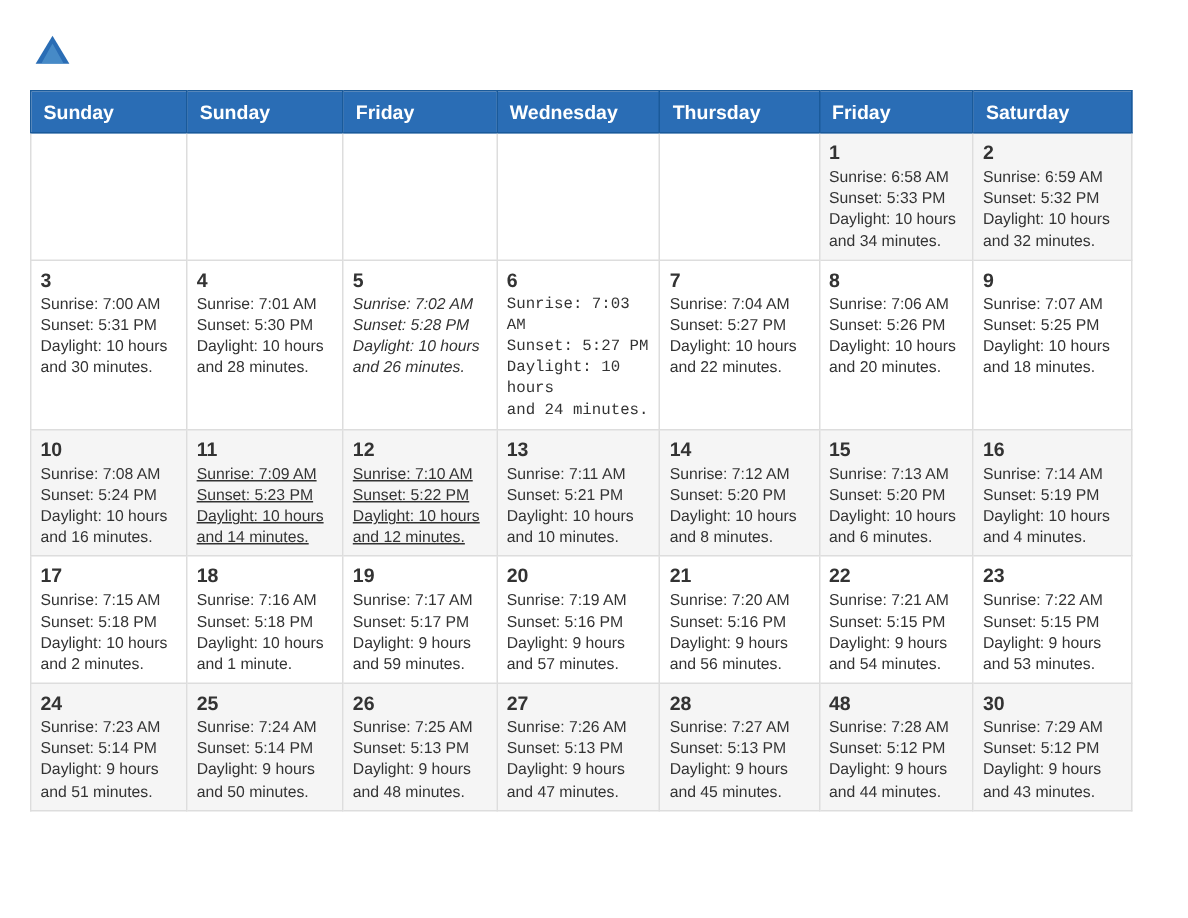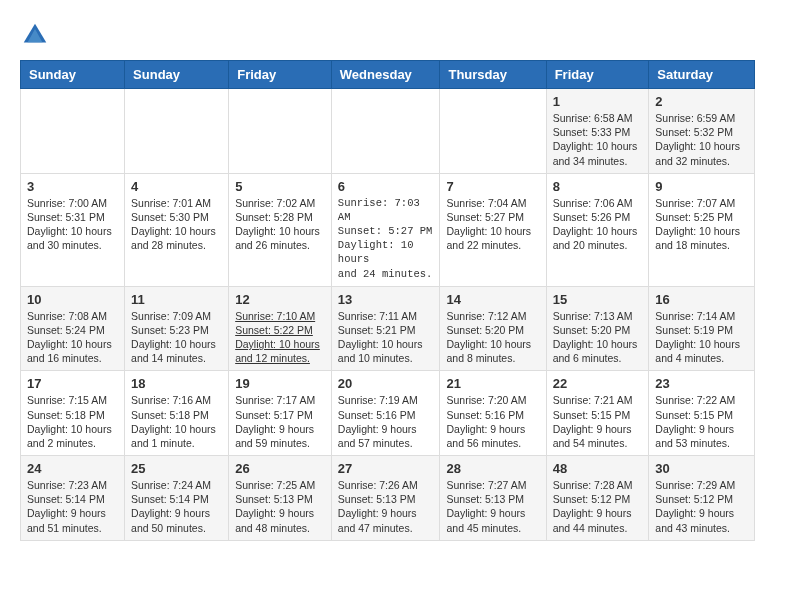--- a/index.html
+++ b/index.html
@@ -167,21 +167,21 @@
           </td>
           <td style="background: rgb(255, 255, 255);">
             <span class="day-number">4</span>
             <div class="day-info" style="white-space: pre-line;">Sunrise: 7:01 AM
 Sunset: 5:30 PM
 Daylight: 10 hours
 and 28 minutes.</div>
           </td>
           <td style="background: rgb(255, 255, 255);">
             <span class="day-number">5</span>
-            <div class="day-info" style="white-space: pre-line;">Sunrise: 7:02 AM
+            <div class="day-info" style="white-space: pre-line; font-style: italic;">Sunrise: 7:02 AM
 Sunset: 5:28 PM
 Daylight: 10 hours
 and 26 minutes.</div>
           </td>
           <td style="background: rgb(255, 255, 255);">
             <span class="day-number">6</span>
             <div class="day-info" style="white-space: pre-line; font-family: Liberation Mono, monospace;">Sunrise: 7:03 AM
 Sunset: 5:27 PM
 Daylight: 10 hours
 and 24 minutes.</div>
@@ -211,21 +211,21 @@
         <tr>
           <td style="background: rgb(245, 245, 245);">
             <span class="day-number">10</span>
             <div class="day-info" style="white-space: pre-line;">Sunrise: 7:08 AM
 Sunset: 5:24 PM
 Daylight: 10 hours
 and 16 minutes.</div>
           </td>
           <td style="background: rgb(245, 245, 245);">
             <span class="day-number">11</span>
-            <div class="day-info" style="white-space: pre-line;">Sunrise: 7:09 AM
+            <div class="day-info" style="white-space: pre-line; text-decoration: underline;">Sunrise: 7:09 AM
 Sunset: 5:23 PM
 Daylight: 10 hours
 and 14 minutes.</div>
           </td>
           <td style="background: rgb(245, 245, 245);">
             <span class="day-number">12</span>
             <div class="day-info" style="white-space: pre-line; text-decoration: underline;">Sunrise: 7:10 AM
 Sunset: 5:22 PM
 Daylight: 10 hours
 and 12 minutes.</div>

